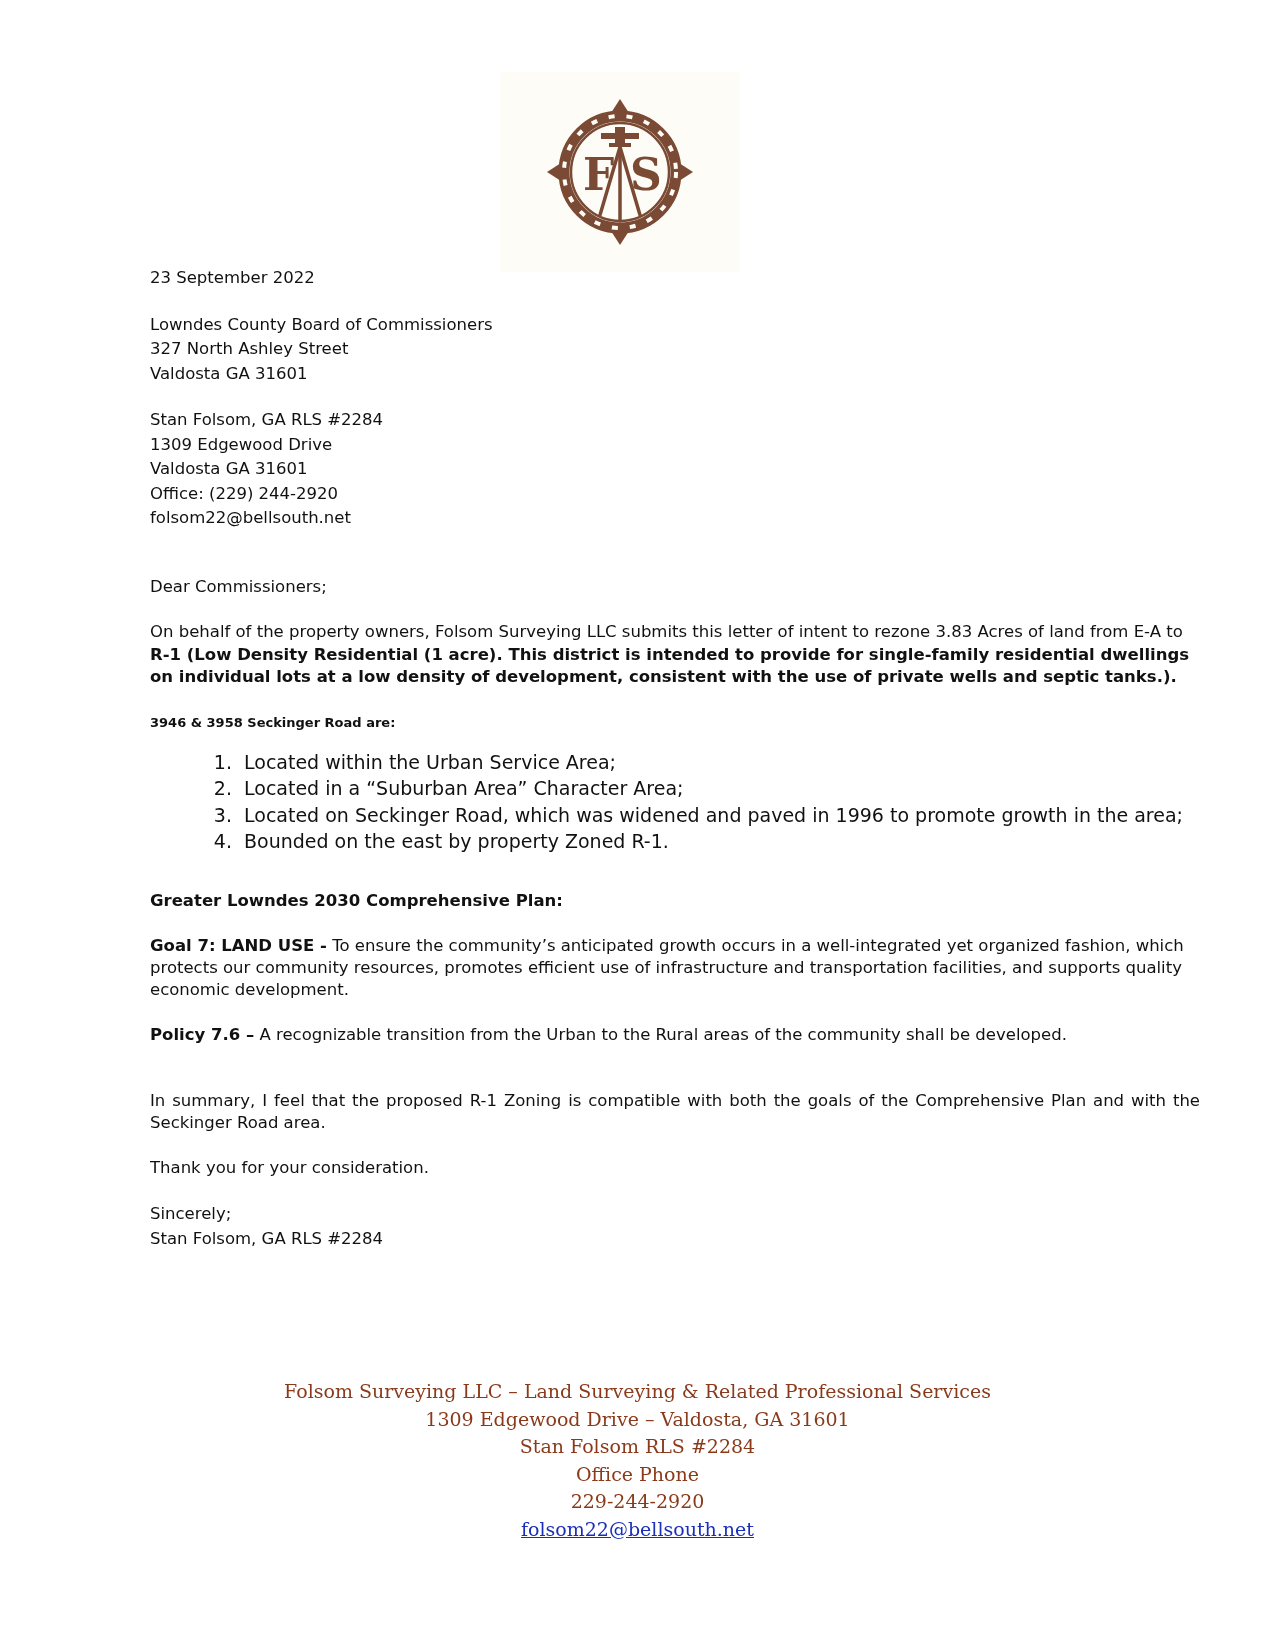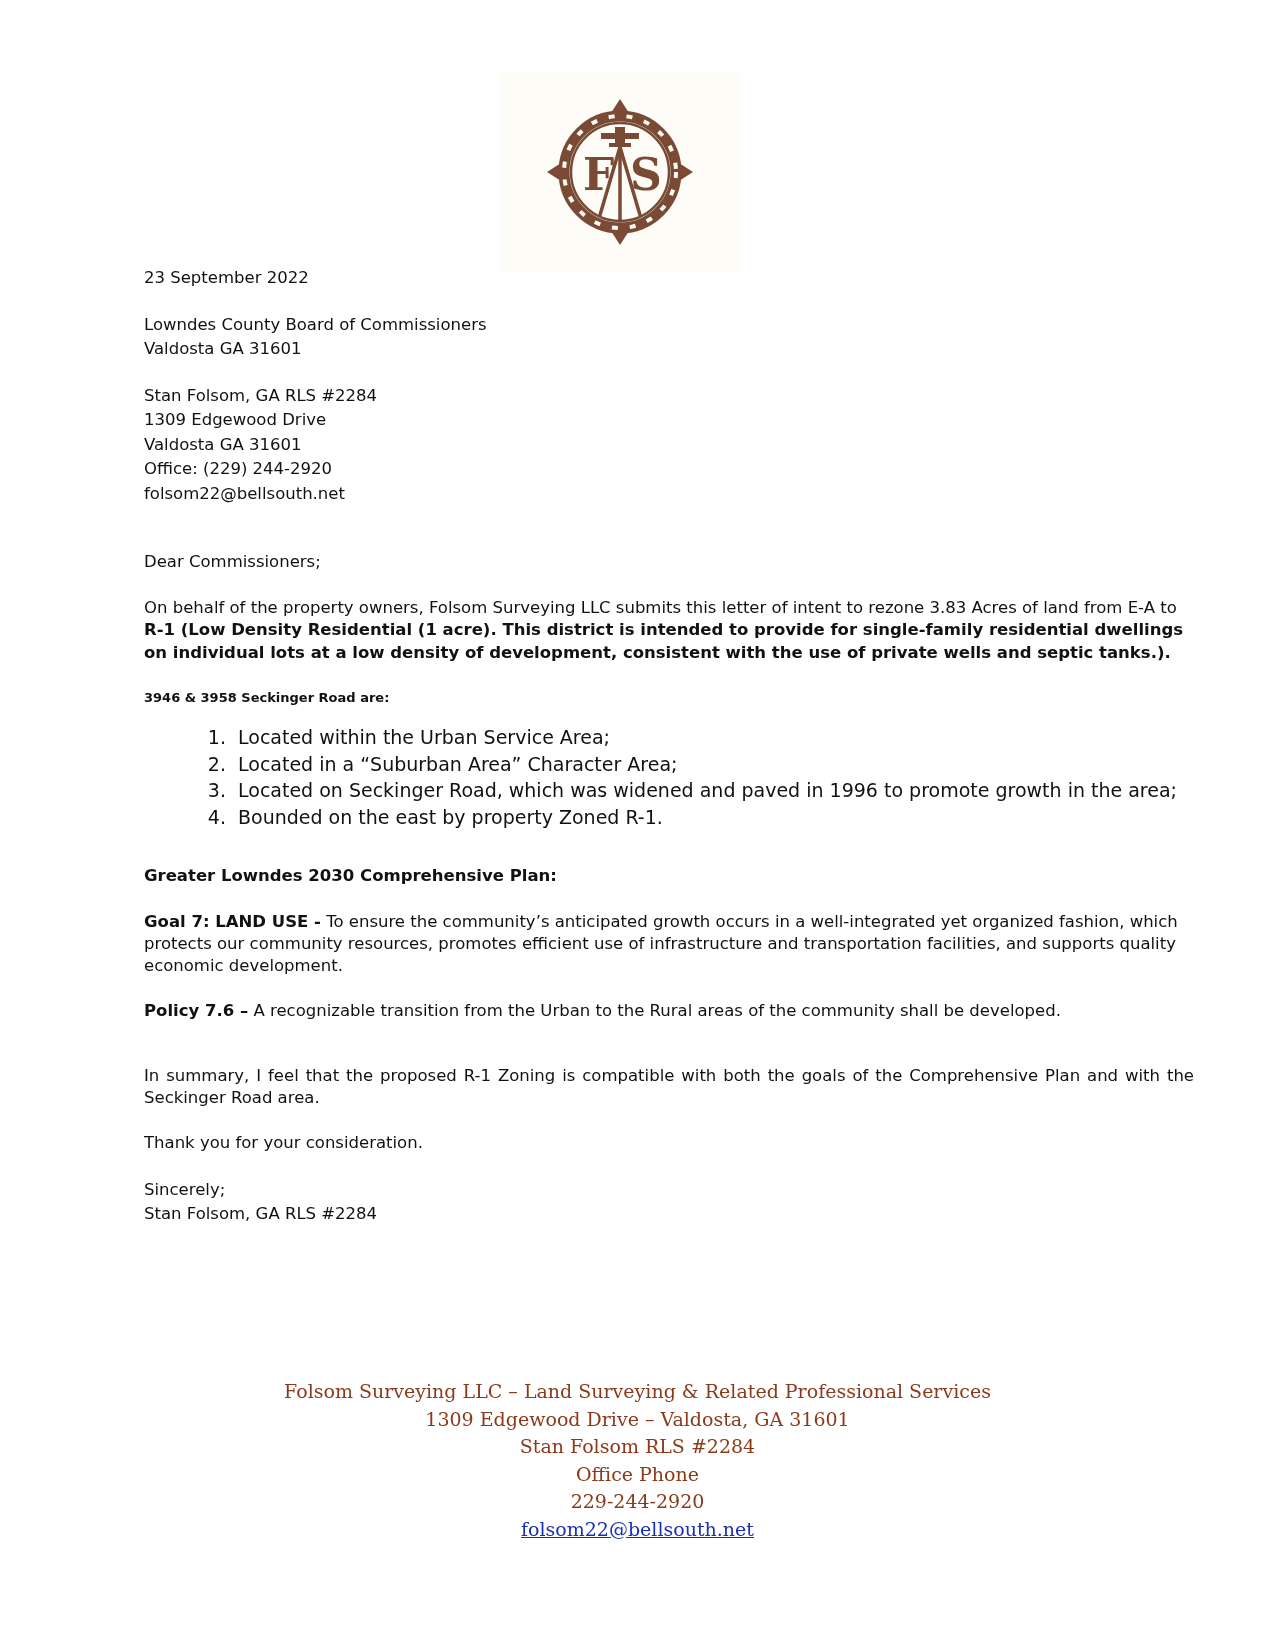--- a/index.html
+++ b/index.html
@@ -1,21 +1,21 @@
 <!DOCTYPE html>
 <html><head>
 <meta charset="utf-8">
 <style>
   html, body { margin: 0; padding: 0; background: #ffffff; }
   body { width: 1275px; height: 1651px; position: relative; overflow: hidden;
          font-family: "DejaVu Sans", "Liberation Sans", sans-serif; color: #111; }
   .logo-wrap { position: absolute; left: 500px; top: 72px; width: 240px; height: 200px;
                background: #fdfcf6; display: flex; align-items: center; justify-content: center; }
   .logo-wrap svg { width: 150px; height: 150px; }
-  .content { position: absolute; left: 144px; top: 266px; width: 1050px; font-size: 16.5px; line-height: 24.5px; }
+  .content { position: absolute; left: 150px; top: 266px; width: 1050px; font-size: 16.5px; line-height: 24.5px; }
   .line { display: block; white-space: nowrap; }
   .gap { height: 22px; }
   .gap-sm { height: 20px; }
   .bold { font-weight: bold; }
   .re-sub { padding-left: 38px; }
   .para { white-space: normal; text-align: left; }
   .para-justify { text-align: justify; }
   .heading-lg { font-size: 13px; font-weight: bold; line-height: 28px; }
   ol.reasons { margin: 12px; padding-left: 76px; font-size: 19px; line-height: 26.5px; }
   ol.reasons li { padding-left: 6px; }
@@ -51,20 +51,21 @@
     <text x="85" y="93" font-family="DejaVu Serif, serif" font-weight="bold" font-size="44" fill="#7a4a34">S</text>
   </svg>
 </div>
 
 <div class="content">
   <span class="line">23 September 2022</span>
   <div class="gap"></div>
 
   <div>
     <span class="line">Lowndes County Board of Commissioners</span>
+    <span class="line">327 North Ashley Street</span>
     <span class="line">Valdosta GA 31601</span>
   </div>
   <div class="gap"></div>
 
   <div>
     <span class="line">Stan Folsom, GA RLS #2284</span>
     <span class="line">1309 Edgewood Drive</span>
     <span class="line">Valdosta GA 31601</span>
     <span class="line">Office: (229) 244-2920</span>
     <span class="line">folsom22@bellsouth.net</span>

